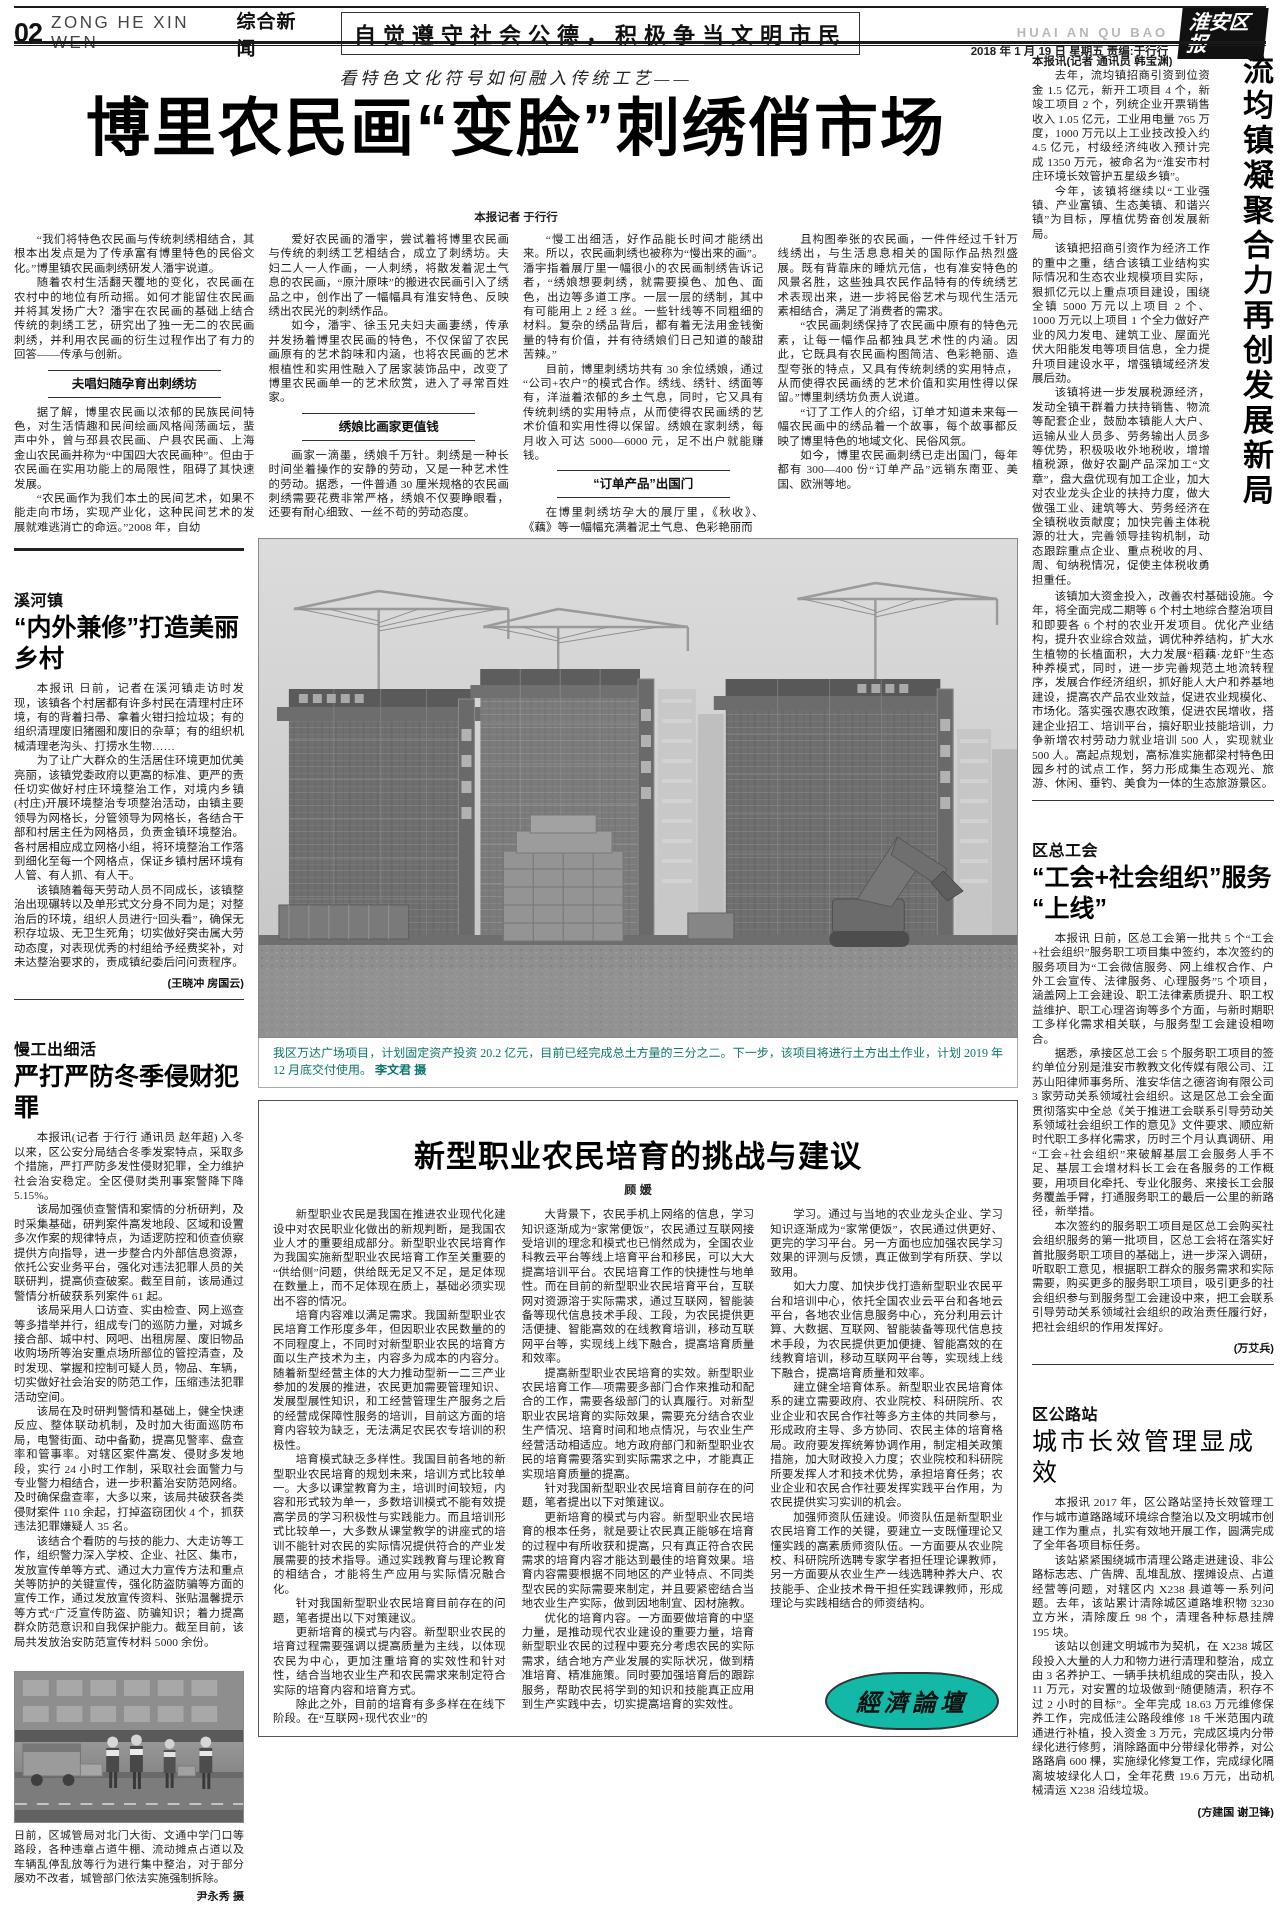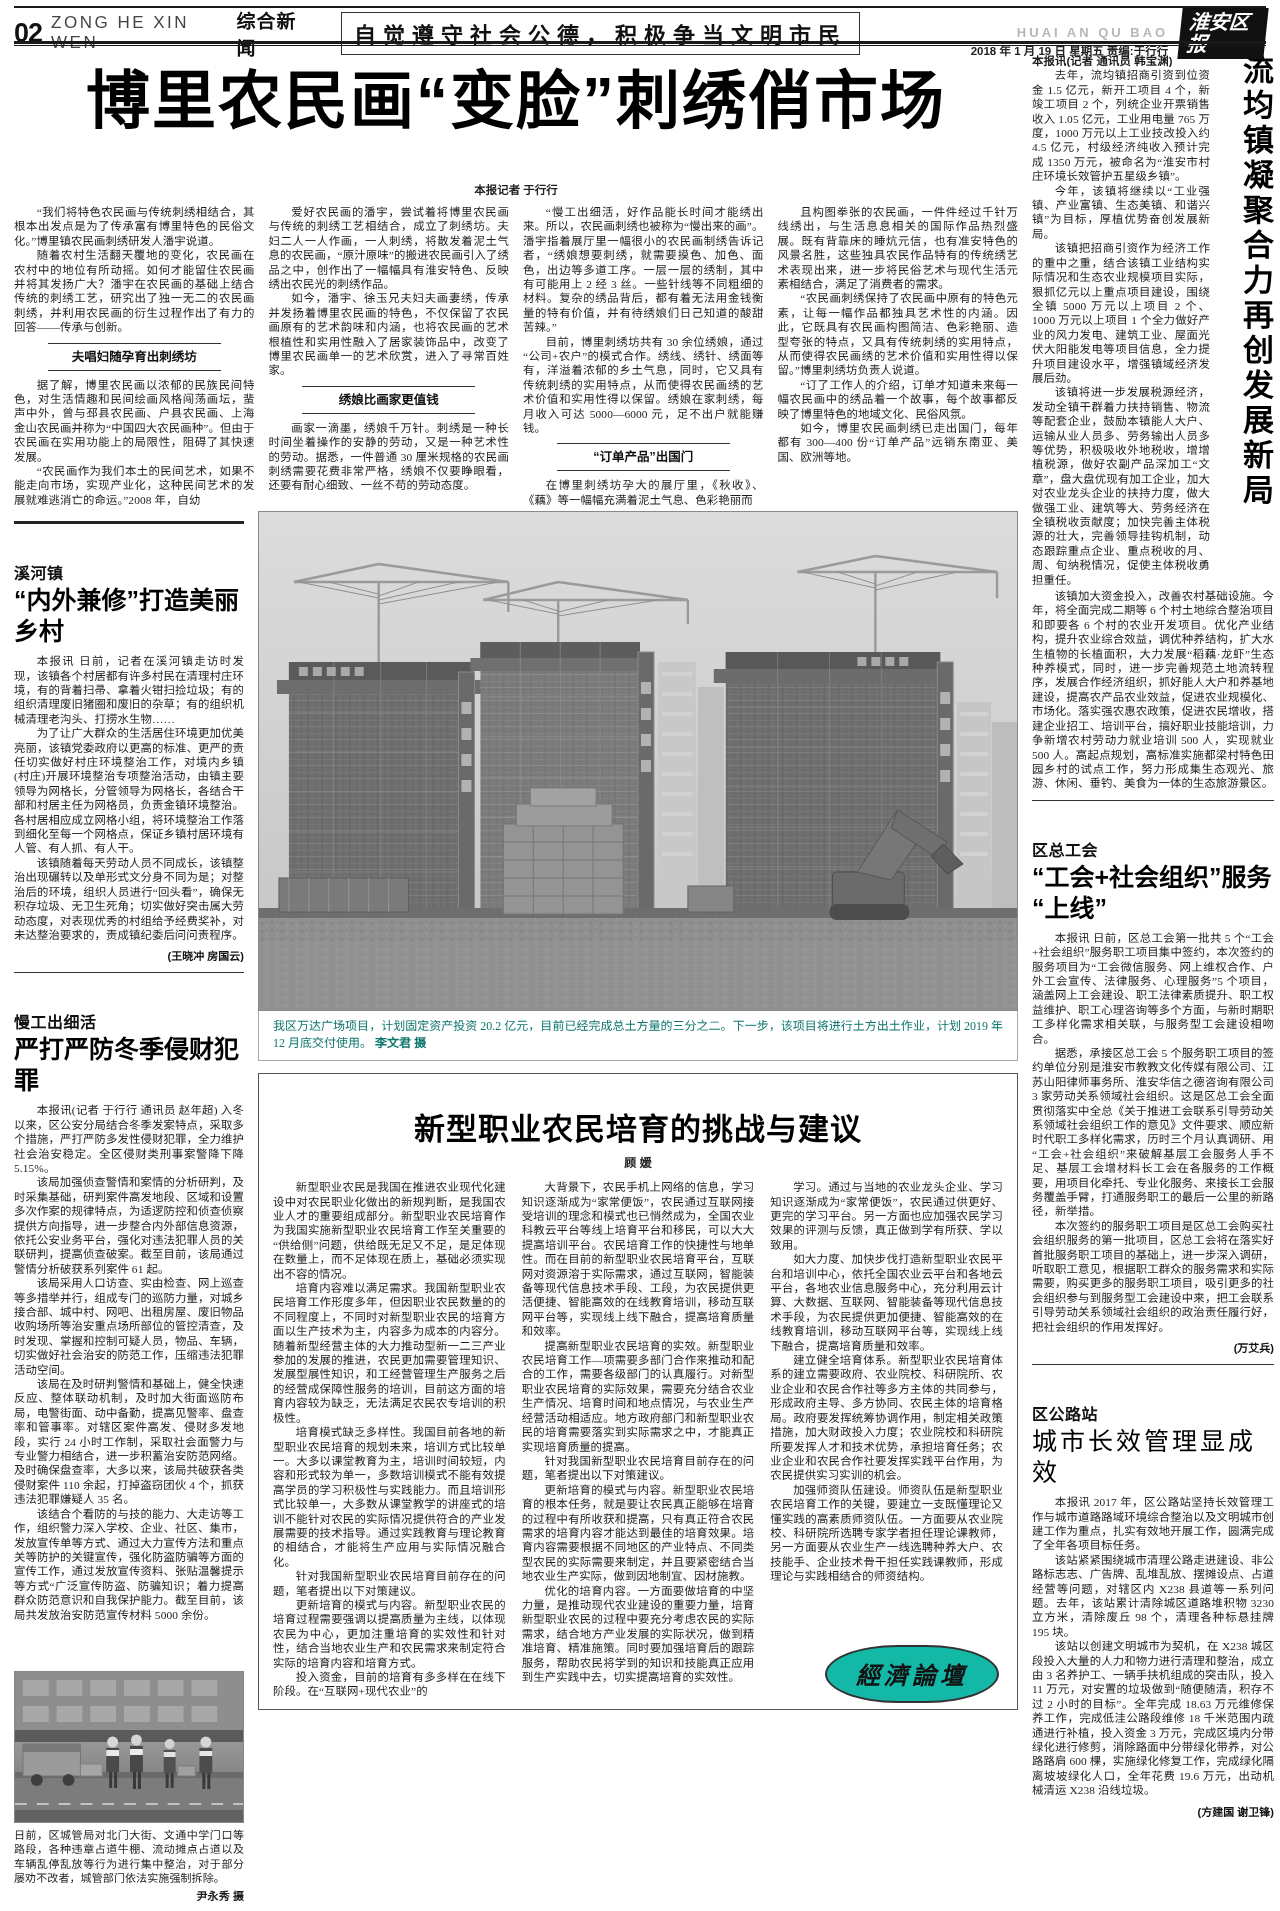--- a/index.html
+++ b/index.html
@@ -111,20 +111,21 @@
     </div>
     <div class="rule-bot"></div>
     <div class="rule-bot2"></div>
   </div>
 
   <div class="grid" style="margin-top:8px;">
 
     <div style="width:1004px;flex:none;">
 
       <div class="lead-story">
+        <div class="shoulder">看特色文化符号如何融入传统工艺——</div>
         <h1 class="main-head">博里农民画“变脸”刺绣俏市场</h1>
         <div class="byline-c">本报记者 于行行</div>
 
         <div class="cols4">
 
           <div>
             <div class="body-text">
               <p>“我们将特色农民画与传统刺绣相结合，其根本出发点是为了传承富有博里特色的民俗文化。”博里镇农民画刺绣研发人潘宇说道。</p>
               <p>随着农村生活翻天覆地的变化，农民画在农村中的地位有所动摇。如何才能留住农民画并将其发扬广大？潘宇在农民画的基础上结合传统的刺绣工艺，研究出了独一无二的农民画刺绣，并利用农民画的衍生过程作出了有力的回答——传承与创新。</p>
             </div>
@@ -376,21 +377,21 @@
             <div class="feature-title">新型职业农民培育的挑战与建议</div>
             <div class="feature-author">顾 媛</div>
             <div class="cols3">
               <div>
                 <div class="body-text">
                   <p>新型职业农民是我国在推进农业现代化建设中对农民职业化做出的新规判断，是我国农业人才的重要组成部分。新型职业农民培育作为我国实施新型职业农民培育工作至关重要的“供给侧”问题，供给既无足又不足，是足体现在数量上，而不足体现在质上，基础必须实现出不容的情况。</p>
                   <p>培育内容难以满足需求。我国新型职业农民培育工作形度多年，但因职业农民数量的的不同程度上，不同时对新型职业农民的培育方面以生产技术为主，内容多为成本的内容分。随着新型经营主体的大力推动型新一二三产业参加的发展的推进，农民更加需要管理知识、发展型展性知识，和工经营管理生产服务之后的经营成保障性服务的培训，目前这方面的培育内容较为缺乏，无法满足农民农专培训的积极性。</p>
                   <p>培育模式缺乏多样性。我国目前各地的新型职业农民培育的规划未来，培训方式比较单一。大多以课堂教育为主，培训时间较短，内容和形式较为单一，多数培训模式不能有效提高学员的学习积极性与实践能力。而且培训形式比较单一，大多数从课堂教学的讲座式的培训不能针对农民的实际情况提供符合的产业发展需要的技术指导。通过实践教育与理论教育的相结合，才能将生产应用与实际情况融合化。</p>
                   <p>针对我国新型职业农民培育目前存在的问题，笔者提出以下对策建议。</p>
                   <p>更新培育的模式与内容。新型职业农民的培育过程需要强调以提高质量为主线，以体现农民为中心，更加注重培育的实效性和针对性，结合当地农业生产和农民需求来制定符合实际的培育内容和培育方式。</p>
-                  <p>投入资金，目前的培育有多多样在在线下阶段。在“互联网+现代农业”的</p>
+                  <p>除此之外，目前的培育有多多样在在线下阶段。在“互联网+现代农业”的</p>
                 </div>
               </div>
               <div>
                 <div class="body-text">
                   <p>大背景下，农民手机上网络的信息，学习知识逐渐成为“家常便饭”，农民通过互联网接受培训的理念和模式也已悄然成为，全国农业科教云平台等线上培育平台和移民，可以大大提高培训平台。农民培育工作的快捷性与地单性。而在目前的新型职业农民培育平台，互联网对资源溶于实际需求，通过互联网，智能装备等现代信息技术手段、工段，为农民提供更活便捷、智能高效的在线教育培训，移动互联网平台等，实现线上线下融合，提高培育质量和效率。</p>
                   <p>提高新型职业农民培育的实效。新型职业农民培育工作—项需要多部门合作来推动和配合的工作，需要各级部门的认真履行。对新型职业农民培育的实际效果，需要充分结合农业生产情况、培育时间和地点情况，与农业生产经营活动相适应。地方政府部门和新型职业农民的培育需要落实到实际需求之中，才能真正实现培育质量的提高。</p>
                   <p>针对我国新型职业农民培育目前存在的问题，笔者提出以下对策建议。</p>
                   <p>更新培育的模式与内容。新型职业农民培育的根本任务，就是要让农民真正能够在培育的过程中有所收获和提高，只有真正符合农民需求的培育内容才能达到最佳的培育效果。培育内容需要根据不同地区的产业特点、不同类型农民的实际需要来制定，并且要紧密结合当地农业生产实际，做到因地制宜、因材施教。</p>
                   <p>优化的培育内容。一方面要做培育的中坚力量，是推动现代农业建设的重要力量，培育新型职业农民的过程中要充分考虑农民的实际需求，结合地方产业发展的实际状况，做到精准培育、精准施策。同时要加强培育后的跟踪服务，帮助农民将学到的知识和技能真正应用到生产实践中去，切实提高培育的实效性。</p>
                 </div>

